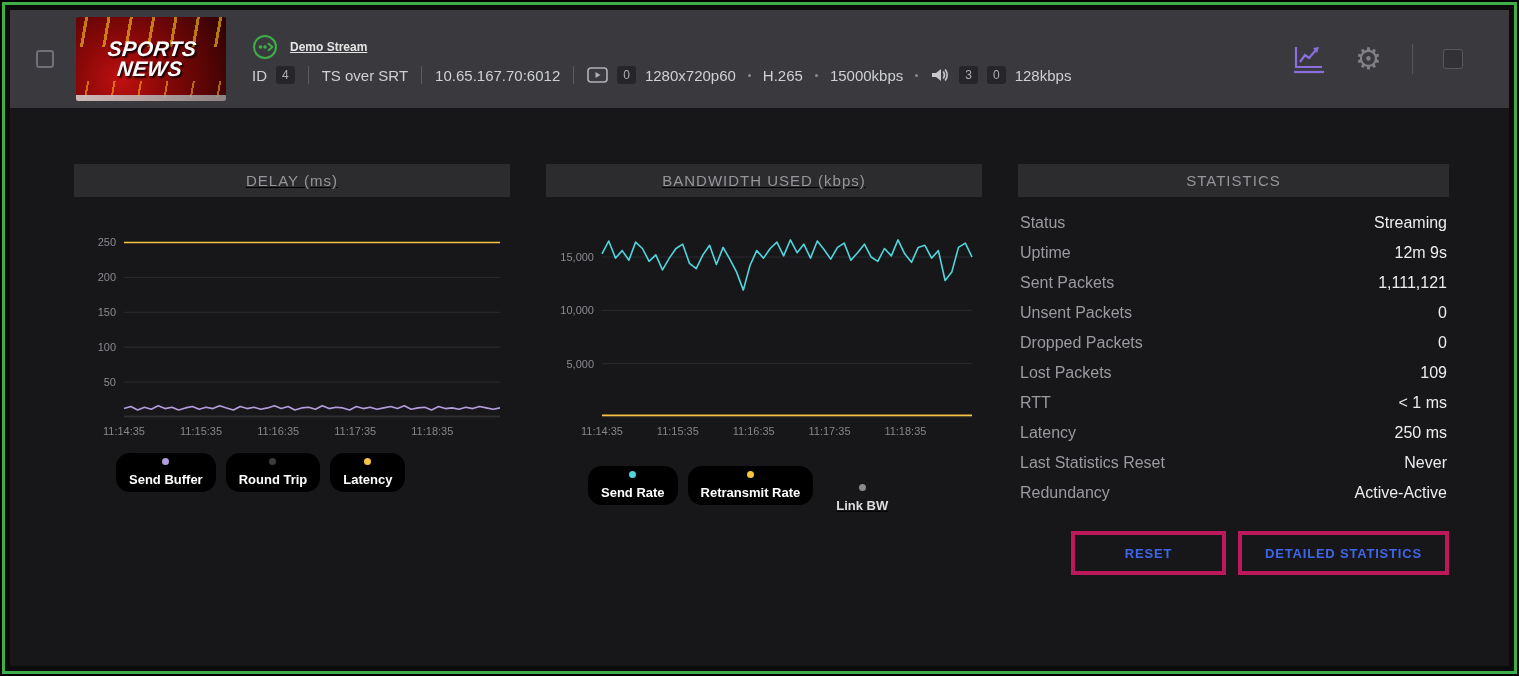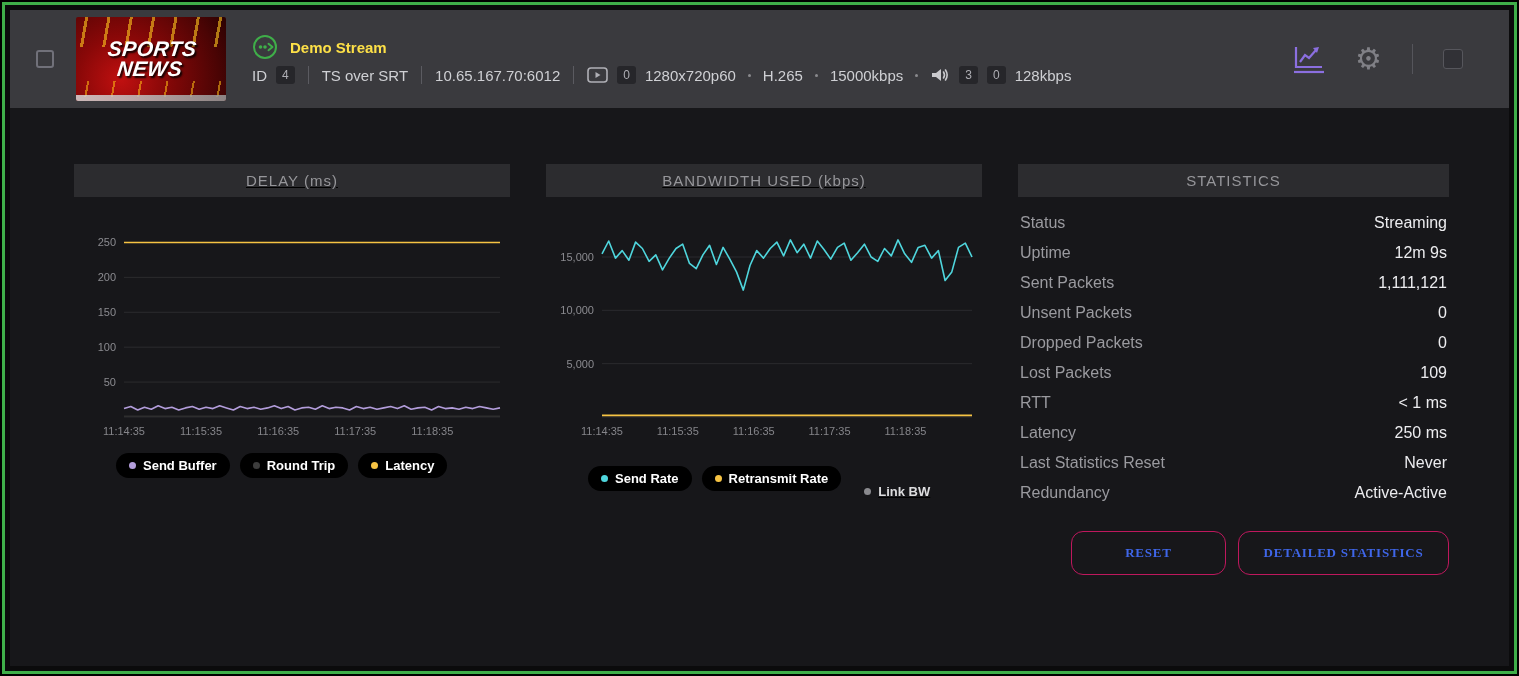--- a/index.html
+++ b/index.html
@@ -14,53 +14,53 @@
            background:radial-gradient(circle at 30% 75%, #c01010 0%, #8a0808 35%, #4a0404 80%, #2a0202 100%); cursor:pointer; }
   .thumb .streaks { position:absolute; left:0; top:0; right:0; height:30px;
            background:repeating-linear-gradient(100deg, transparent 0 9px, rgba(255,200,30,.75) 9px 12px, transparent 12px 22px); opacity:.8; }
   .thumb .streaks2 { position:absolute; left:0; bottom:4px; right:0; height:16px;
            background:repeating-linear-gradient(100deg, transparent 0 11px, rgba(255,190,20,.55) 11px 13px, transparent 13px 26px); }
   .thumb .ticker { position:absolute; left:0; bottom:0; right:0; height:6px; background:linear-gradient(90deg,#d8d8d8,#9a9a9a); opacity:.85; }
   .thumb .txt { position:absolute; inset:0; display:flex; flex-direction:column; align-items:center; justify-content:center;
            font-style:italic; font-weight:900; color:#fff; transform:skewX(-7deg); text-shadow:2px 2px 2px rgba(0,0,0,.9); line-height:20px; font-size:21px; letter-spacing:.5px; }
   .hdr-info { margin-left:26px; flex:1 1 auto; min-width:0; }
   .title-row { display:flex; align-items:center; gap:12px; }
-  .title { color:#fde047; font-size:15px; font-weight:600; }
+  .title { color:#e5e5e5; font-size:12px; font-weight:600;text-decoration:underline; }
   .meta-row { margin-top:6px; display:flex; align-items:center; gap:9px; color:#cfd0d4; font-size:15px; }
   .badge { background:#26262a; color:#aeaeb4; font-size:12px; padding:2px 6px; min-width:18px; text-align:center; border-radius:3px; line-height:14px; }
   .vsep { width:1px; height:18px; background:#5b5b61; margin:0 4px; }
   .mdot { width:3px; height:3px; border-radius:50%; background:#8a8a8e; margin:0 3px; }
   .hdr-icons { display:flex; align-items:center; gap:30px; flex:0 0 auto; }
   .icon-btn { cursor:pointer; display:flex; align-items:center; justify-content:center; }
   .gear { font-size:30px; color:#808086; line-height:30px; }
   .hdr-divider { width:1px; height:30px; background:#55555b; }
   .hdr-square { width:20px; height:20px; background:#313136; border:1px solid #56565c; border-radius:3px; cursor:pointer; }
 
   
   .content { flex:1 1 auto; display:flex; gap:36px; padding:56px 60px 0 64px; }
   .panel { display:flex; flex-direction:column; }
   .panel-delay, .panel-bw { width:436px;text-decoration:underline; }
   .panel-stats { width:451px; }
   .panel-header { height:33px; line-height:33px; background:#2c2c2f; color:#96969a; text-align:center; font-size:15px; letter-spacing:1px; }
   .chart-mount { margin-top:14px; height:232px; }
   .legend { display:flex; align-items:center; gap:10px; margin-top:10px; padding-left:42px; }
   .pill { display:inline-flex; align-items:center; gap:7px; background:#000; color:#fff; font-weight:700; font-size:13px;
-          padding:5px 13px; border-radius:14px; cursor:pointer; white-space:nowrap; }
+          padding:5px 13px; border-radius:14px; cursor:pointer; white-space:nowrap;flex-direction:column; }
   .pill.inactive { background:transparent; color:#dcdcde;margin-top:26px; }
   .pill .dot { width:7px; height:7px; border-radius:50%; flex:0 0 auto; }
 
   
   .stats-rows { margin-top:10px; }
   .stat-row { display:flex; justify-content:space-between; align-items:baseline; padding:4.5px 2px; font-size:16px; line-height:21px; }
   .stat-label { color:#9a9a9f; }
   .stat-value { color:#ececef; text-align:right; }
   .stat-suffix { color:#7f7f85; }
   .stats-buttons { display:flex; justify-content:flex-end; gap:12px; margin-top:24px; }
-  .btn { background:transparent; border:1px solid #be185d; color:#3f66e8; font-weight:700; font-size:13px; letter-spacing:.8px;
-         border-radius:12px; height:44px; cursor:pointer; font-family:Liberation Serif, serif; }
+  .btn { background:transparent; border:4px solid #be185d; color:#3f66e8; font-weight:700; font-size:13px; letter-spacing:.8px;
+         border-radius:0; height:44px; cursor:pointer; font-family:Liberation Sans, sans-serif; }
   .btn-reset { width:155px; }
   .btn-detailed { width:211px; }
 
   svg text { font-family:"Liberation Sans", sans-serif; }
 </style>
 </head>
 <body>
 
 <div class="frame">
   <div class="app">

